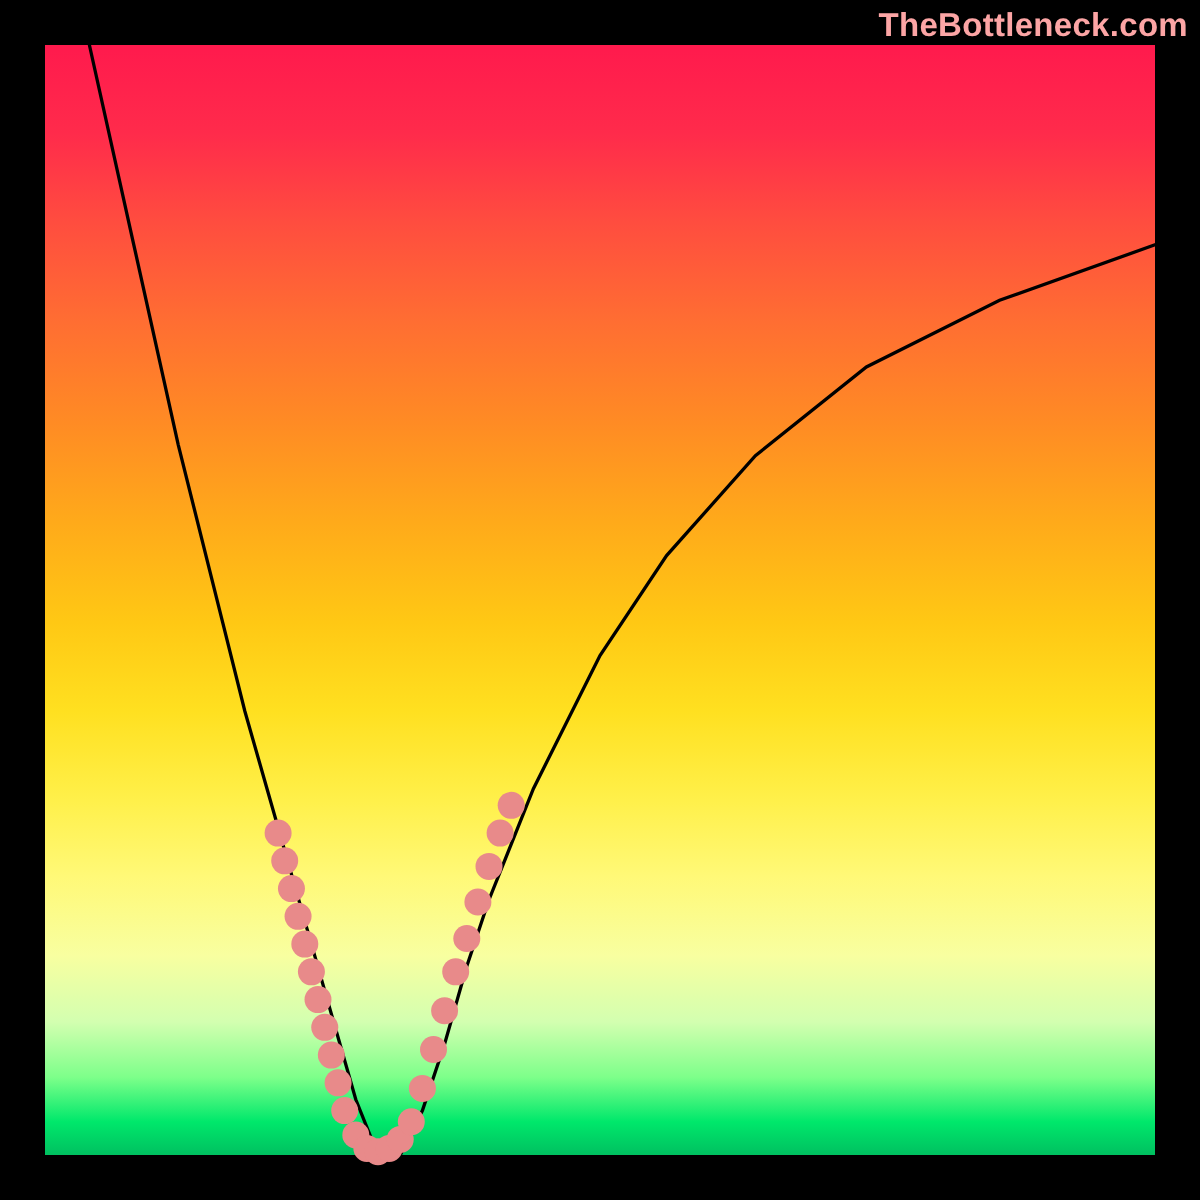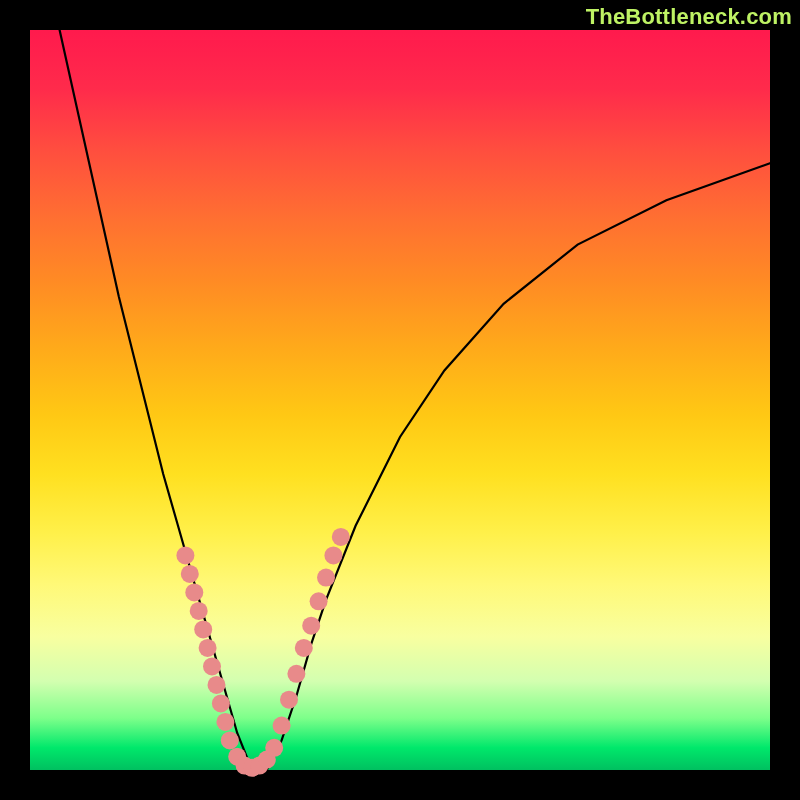--- a/index.html
+++ b/index.html
@@ -48,21 +48,21 @@
     width: 740px;
     height: 740px;
     overflow: visible;
   }
   .watermark {
     position: absolute;
     top: 4px;
     right: 8px;
     font-size: 22px;
     font-weight: bold;
-    color: #bef264;
+    color: #fca5a5;
     font-family: Arial, sans-serif;
     letter-spacing: 0.2px;
   }
 </style>
 </head>
 <body>
 
 <div class="frame">
   <div class="plot-area"></div>
 

